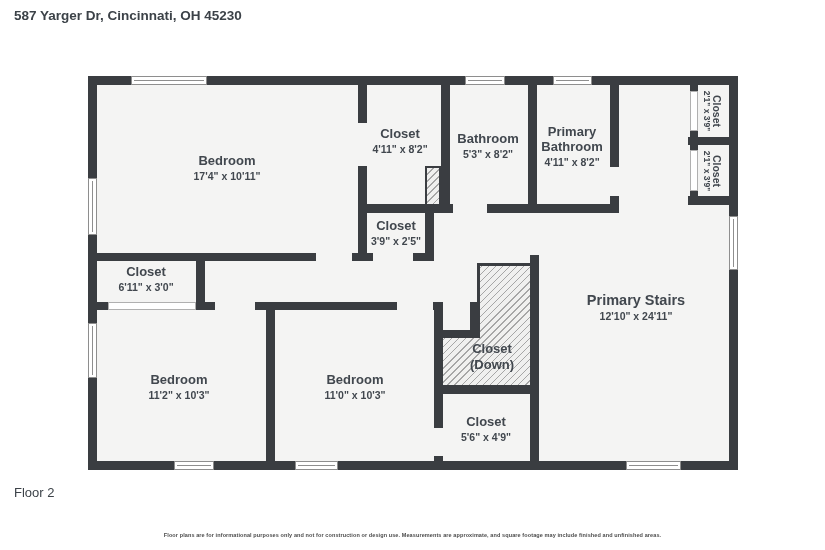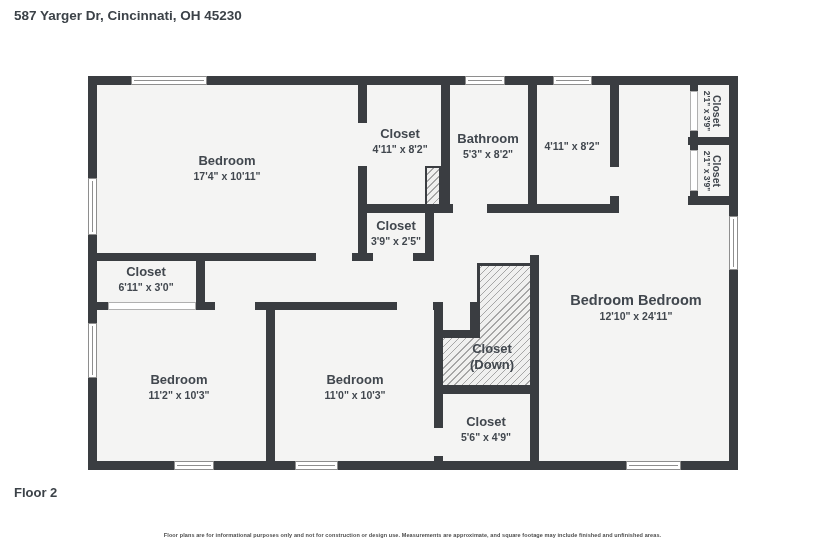--- a/index.html
+++ b/index.html
@@ -2,21 +2,21 @@
 <html><head>
 <meta charset="utf-8">
 <style>
   html,body{margin:0;padding:0;}
   body{
     width:825px;height:550px;position:relative;overflow:hidden;
     background:#ffffff;color:#3d434b;
     font-family:"Liberation Sans", sans-serif;
   }
   .title{position:absolute;left:14px;top:8px;font-size:13.5px;font-weight:700;color:#3c4248;}
-  .floor-label{position:absolute;left:14px;top:485px;font-size:13px;font-weight:700;color:#3c4248;}
+  .floor-label{position:absolute;left:14px;top:485px;font-size:13px;font-weight:400;color:#3c4248;}
   .disclaimer{position:absolute;left:0;right:0;top:532px;text-align:center;
     font-size:5.5px;font-weight:700;color:#4c4c4c;letter-spacing:.1px;}
   #plan{position:absolute;left:0;top:0;width:825px;height:550px;}
   .floor{position:absolute;background:#f4f4f3;}
   .wall{position:absolute;background:#3a3d41;}
   .window{position:absolute;background:#ffffff;border:1px solid #8e8e8e;box-sizing:border-box;}
   .window .mull{position:absolute;background:#8e8e8e;}
   .window.h .mull{left:2px;right:2px;top:50%;height:1px;margin-top:-1px;}
   .window.v .mull{top:2px;bottom:2px;left:50%;width:1px;margin-left:-1px;}
   .door{position:absolute;background:#ffffff;border:1px solid #b0b0b0;box-sizing:border-box;}
@@ -114,20 +114,21 @@
     </div>
     <div class="room" style="left: 400px; top: 141px;">
       <span class="name">Closet</span>
       <span class="dims">4'11" x 8'2"</span>
     </div>
     <div class="room" style="left: 488px; top: 146px;">
       <span class="name">Bathroom</span>
       <span class="dims">5'3" x 8'2"</span>
     </div>
     <div class="room narrow" style="left: 572px; top: 146px;">
+      <span class="name">Primary Bathroom</span>
       <span class="dims">4'11" x 8'2"</span>
     </div>
     <div class="room rot" style="left: 712px; top: 111px;">
       <span class="name">Closet</span>
       <span class="dims">2'1" x 3'9"</span>
     </div>
     <div class="room rot" style="left: 712px; top: 171px;">
       <span class="name">Closet</span>
       <span class="dims">2'1" x 3'9"</span>
     </div>
@@ -149,18 +150,18 @@
     </div>
     <div class="room stairs-label" style="left: 492px; top: 357px;">
       <span class="name">Closet</span>
       <span class="dims">(Down)</span>
     </div>
     <div class="room" style="left: 486px; top: 429px;">
       <span class="name">Closet</span>
       <span class="dims">5'6" x 4'9"</span>
     </div>
     <div class="room big nowrap" style="left: 636px; top: 307px;">
-      <span class="name">Bedroom Bedroom</span>
+      <span class="name">Primary Stairs</span>
       <span class="dims">12'10" x 24'11"</span>
     </div>
   </div>
 <div class="floor-label">Floor 2</div>
 <div class="disclaimer">Floor plans are for informational purposes only and not for construction or design use. Measurements are approximate, and square footage may include finished and unfinished areas.</div>
 
 </body></html>

